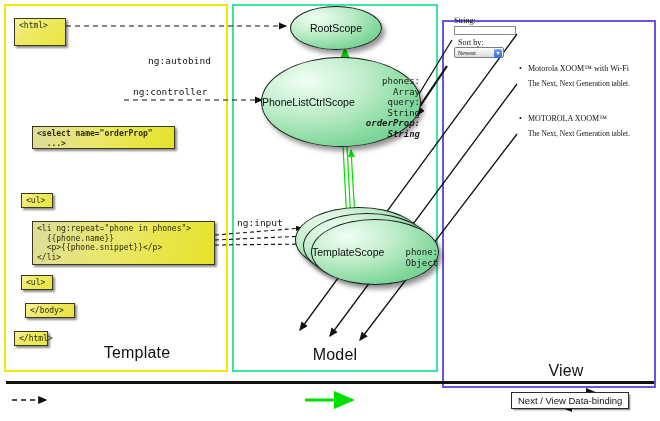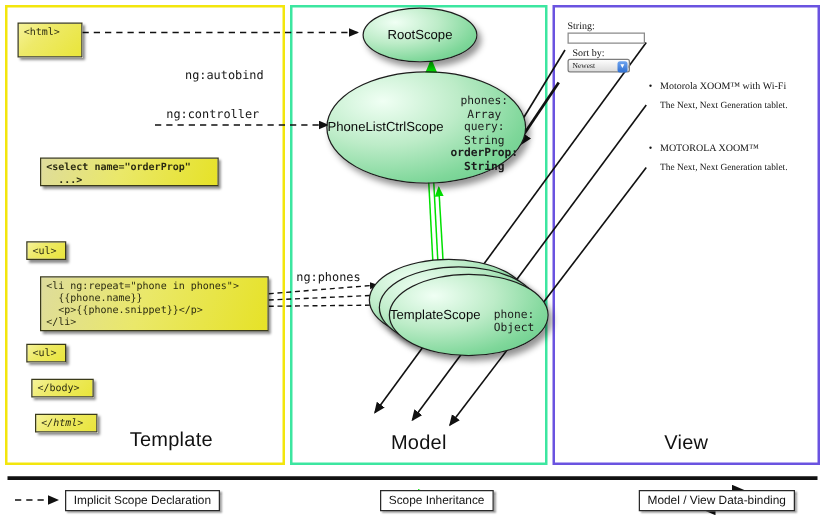--- a/index.html
+++ b/index.html
@@ -4,21 +4,21 @@
 <style>
   html,body{margin:0;padding:0;background:#fff;}
   body{width:660px;height:421px;overflow:hidden;
        font-family:"Liberation Sans",sans-serif;}
   #stage{position:relative;width:660px;height:421px;background:#fff;}
 
   
   .panel{position:absolute;background:#fff;box-sizing:border-box;}
   .panel-template{left:4px;top:4px;width:224px;height:368px;border:2px solid #f3e60c;}
   .panel-model{left:232px;top:4px;width:206px;height:368px;border:2px solid #3ce6a0;}
-  .panel-view{left:442px;top:4px;width:214px;height:368px;border:2px solid #6a53e0;}
+  .panel-view{left:442px;top:20px;width:214px;height:368px;border:2px solid #6a53e0;padding-left:17px;}
   .panel-label{position:absolute;bottom:6px;width:100%;text-align:center;
       font-size:16px;color:#111;letter-spacing:.2px;margin-top:24px;}
   .panel-template .panel-label{left:22px;width:auto;right:auto;bottom:8px;
       left:0;width:100%;text-indent:42px;}
 
   
   .code{position:absolute;box-sizing:border-box;border:1px solid #3a3a1a;
       background:linear-gradient(135deg,#f6f39a 0%,#eeea6a 35%,#e9e53a 100%);
       box-shadow:2px 2px 2px rgba(0,0,0,.45);
       font-family:"DejaVu Sans Mono","Liberation Mono",monospace;
@@ -28,21 +28,21 @@
   .code.grad2{background:linear-gradient(110deg,#dedc9c 0%,#eae86a 45%,#e6e227 100%);}
 
   
   .scope{position:absolute;border-radius:50%;border:1.6px solid #1d1d1d;
       background:radial-gradient(ellipse at 28% 26%, #f0fff4 0%, #bdecc8 38%, #7fd79a 72%, #5cc583 100%);
       box-shadow:3px 4px 5px rgba(0,0,0,.42);
       display:flex;flex-direction:row;align-items:center;justify-content:center;
       text-align:center;color:#0b0b0b;box-sizing:border-box;}
   .scope .ttl{font-size:10.5px;line-height:12px;}
   .scope .props{font-family:"DejaVu Sans Mono","Liberation Mono",monospace;
-      font-size:9px;line-height:10.5px;margin-top:11px;color:#1b1b1b;text-align:center;}
+      font-size:9px;line-height:10.5px;margin-top:11px;color:#1b1b1b;text-align:right;}
 
   
   .v-label{position:absolute;font-family:"Liberation Serif",serif;font-size:8px;color:#111;}
   .v-input{position:absolute;box-sizing:border-box;border:1px solid #8a8a8a;
       background:#fff;height:9px;}
   .v-select{position:absolute;box-sizing:border-box;height:11px;
       border:1px solid #7c7c7c;border-radius:2px;
       background:linear-gradient(#fdfdfd,#dcdcdc);
       font-family:"Liberation Serif",serif;font-size:6px;color:#111;
       display:flex;align-items:center;padding-left:3px;}
@@ -111,54 +111,54 @@
 
     <path d="M452,40 L408,112" stroke="#111" stroke-width="1.3" fill="none" marker-end="url(#arrB)"></path>
     <path d="M447,66 L412,118" stroke="#111" stroke-width="2.2" fill="none" marker-end="url(#arrB)"></path>
     <path d="M517,34 L300,330" stroke="#111" stroke-width="1.3" fill="none" marker-end="url(#arrB)"></path>
     <path d="M517,84 L330,336" stroke="#111" stroke-width="1.3" fill="none" marker-end="url(#arrB)"></path>
     <path d="M517,134 L360,340" stroke="#111" stroke-width="1.3" fill="none" marker-end="url(#arrB)"></path>
   </svg>
 
   <div class="conn-label" style="left:148px;top:11px;margin-top:44px;">ng:autobind</div>
   <div class="conn-label" style="left:133px;top:86px;">ng:controller</div>
-  <div class="conn-label" style="left:237px;top:217px;">ng:phones</div>
+  <div class="conn-label" style="left:237px;top:217px;">ng:input</div>
 
   <div class="code" style="left:14px;top:18px;width:52px;height:28px;">&lt;html&gt;</div>
 
 
   <div class="code bold grad2" style="left:32px;top:126px;width:143px;height:23px;">&lt;select name="orderProp"
   ...&gt;</div>
 
 
   <div class="code" style="left:21px;top:193px;width:32px;height:15px;">&lt;ul&gt;</div>
 
   <div class="code grad2" style="left:32px;top:221px;width:183px;height:44px;">&lt;li ng:repeat="phone in phones"&gt;
   {{phone.name}}
   &lt;p&gt;{{phone.snippet}}&lt;/p&gt;
 &lt;/li&gt;</div>
 
   <div class="code" style="left:21px;top:275px;width:32px;height:15px;">&lt;ul&gt;</div>
 
   <div class="code" style="left:25px;top:303px;width:50px;height:15px;">&lt;/body&gt;</div>
 
-  <div class="code" style="left:28px;top:331px;width:50px;height:15px;font-style:italic;">&lt;/html&gt;</div>
+  <div class="code" style="left:14px;top:331px;width:34px;height:15px;">&lt;/html&gt;</div>
 
   <div class="scope" style="left:290px;top:6px;width:92px;height:44px;">
     <div class="ttl">Root</div>
     <div class="ttl">Scope</div>
   </div>
 
   <div class="scope" style="left:261px;top:57px;width:160px;height:90px;">
     <div class="ttl">PhoneListCtrl</div>
     <div class="ttl">Scope</div>
     <div class="props">
       <div>phones: Array</div>
       <div>query: String</div>
-      <div style="font-weight:bold;">orderProp: String</div>
+      <div style="font-weight:bold;font-style:italic;">orderProp: String</div>
     </div>
   </div>
 
   <div class="scope" style="left:295px;top:207px;width:128px;height:66px;z-index:1;"></div>
   <div class="scope" style="left:303px;top:213px;width:128px;height:66px;z-index:2;"></div>
   <div class="scope" style="left:311px;top:219px;width:128px;height:66px;z-index:3;">
     <div class="ttl">Template</div>
     <div class="ttl">Scope</div>
     <div class="props">
       <div>phone: Object</div>
@@ -185,17 +185,15 @@
 
   <div class="legend-rule"></div>
 
   <svg class="overlay" style="top:0;">
     <path d="M12,400 L46,400" stroke="#111" stroke-width="1.3" stroke-dasharray="5,4" fill="none" marker-end="url(#arrB)"></path>
     <path d="M305,400 L352,400" stroke="#00e000" stroke-width="3" fill="none" marker-end="url(#arrG)"></path>
     <path d="M558,395 L600,395" stroke="#111" stroke-width="2.4" fill="none" marker-end="url(#arrB)"></path>
     <path d="M600,405 L558,405" stroke="#111" stroke-width="2.4" fill="none" marker-end="url(#arrB)"></path>
   </svg>
 
-  <div class="legend-box" style="left:52px;top:392px;height:17px;">Implicit Scope Declaration</div>
-  <div class="legend-box" style="left:304px;top:392px;height:17px;">Scope Inheritance</div>
-  <div class="legend-box" style="left:511px;top:392px;height:17px;">Model / View Data-binding</div>
+  <div class="legend-box" style="left:511px;top:392px;height:17px;">Next / View Data-binding</div>
 
 </div>
 
 </body></html>

